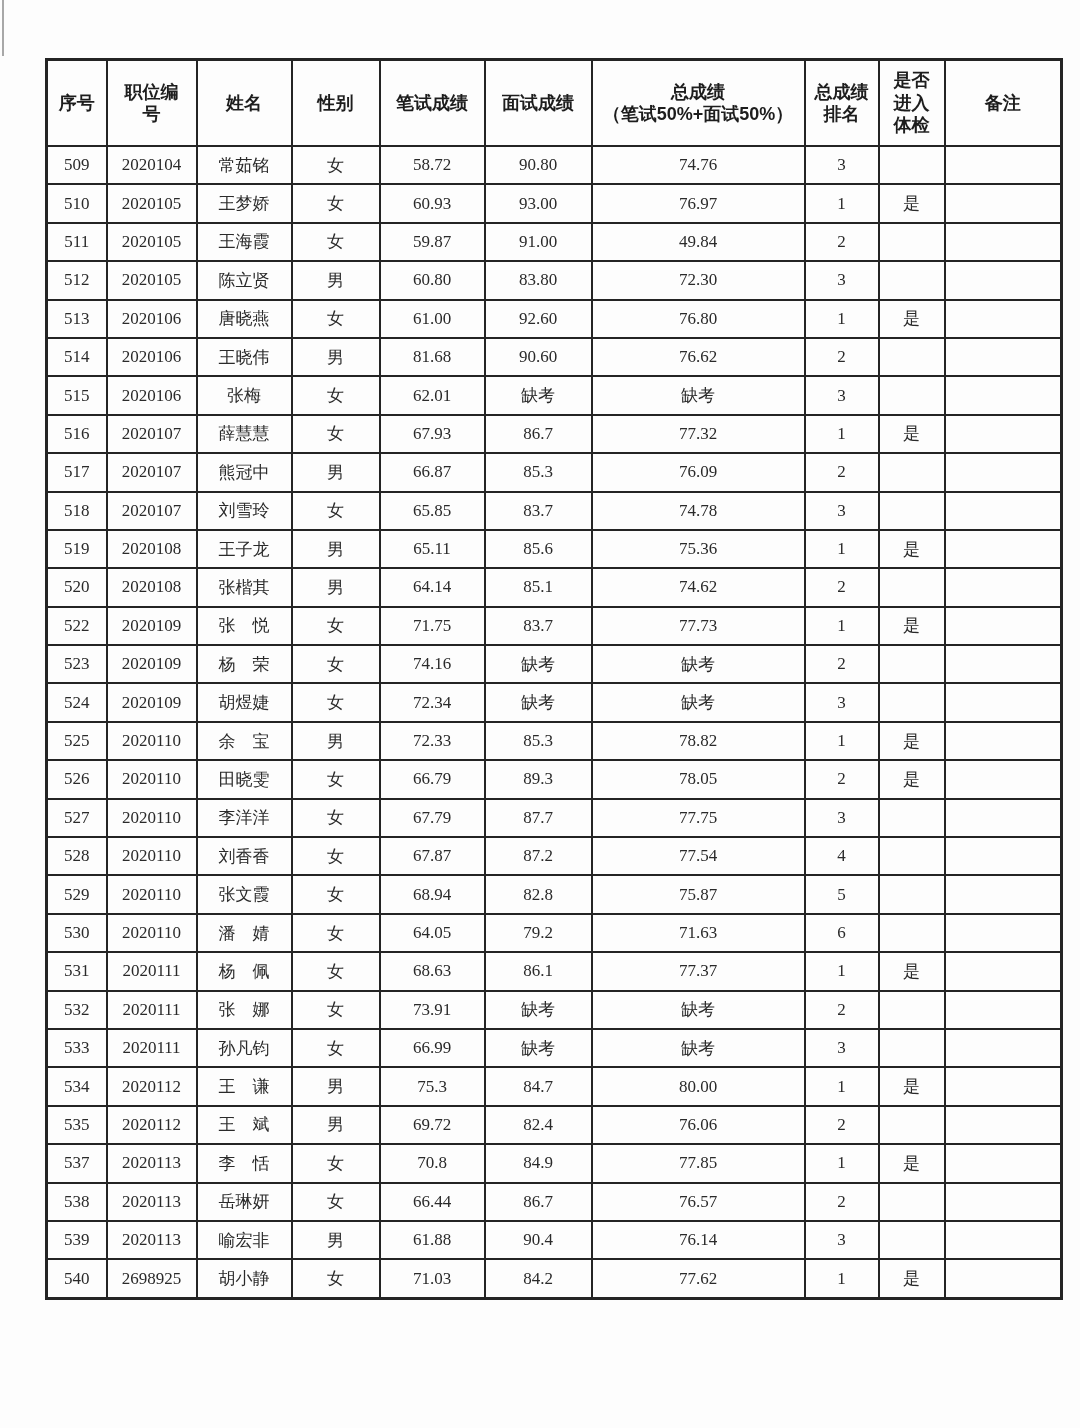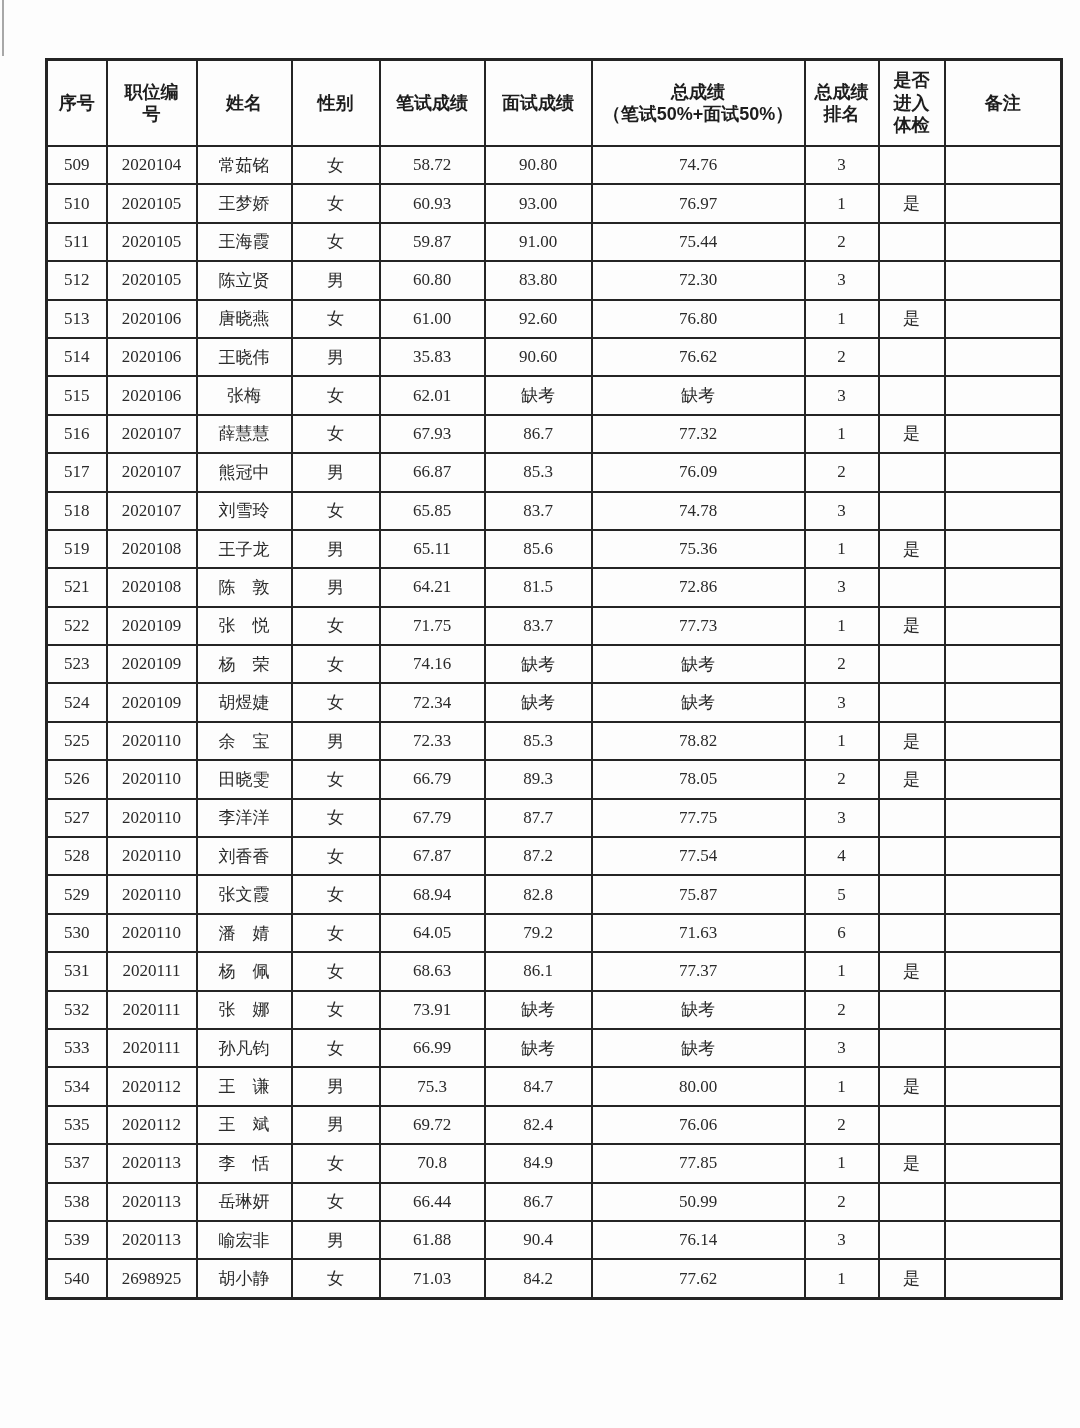--- a/index.html
+++ b/index.html
@@ -119,21 +119,21 @@
           <td>是</td>
           <td></td>
         </tr>
         <tr>
           <td>511</td>
           <td>2020105</td>
           <td>王海霞</td>
           <td>女</td>
           <td>59.87</td>
           <td>91.00</td>
-          <td>75.44</td>
+          <td>49.84</td>
           <td>2</td>
           <td></td>
           <td></td>
         </tr>
         <tr>
           <td>512</td>
           <td>2020105</td>
           <td>陈立贤</td>
           <td>男</td>
           <td>60.80</td>
@@ -153,21 +153,21 @@
           <td>76.80</td>
           <td>1</td>
           <td>是</td>
           <td></td>
         </tr>
         <tr>
           <td>514</td>
           <td>2020106</td>
           <td>王晓伟</td>
           <td>男</td>
-          <td>35.83</td>
+          <td>81.68</td>
           <td>90.60</td>
           <td>76.62</td>
           <td>2</td>
           <td></td>
           <td></td>
         </tr>
         <tr>
           <td>515</td>
           <td>2020106</td>
           <td>张梅</td>
@@ -221,28 +221,28 @@
           <td>王子龙</td>
           <td>男</td>
           <td>65.11</td>
           <td>85.6</td>
           <td>75.36</td>
           <td>1</td>
           <td>是</td>
           <td></td>
         </tr>
         <tr>
-          <td>521</td>
+          <td>520</td>
           <td>2020108</td>
-          <td>陈　敦</td>
-          <td>男</td>
-          <td>64.21</td>
-          <td>81.5</td>
-          <td>72.86</td>
-          <td>3</td>
+          <td>张楷其</td>
+          <td>男</td>
+          <td>64.14</td>
+          <td>85.1</td>
+          <td>74.62</td>
+          <td>2</td>
           <td></td>
           <td></td>
         </tr>
         <tr>
           <td>522</td>
           <td>2020109</td>
           <td>张　悦</td>
           <td>女</td>
           <td>71.75</td>
           <td>83.7</td>
@@ -419,21 +419,21 @@
           <td>是</td>
           <td></td>
         </tr>
         <tr>
           <td>538</td>
           <td>2020113</td>
           <td>岳琳妍</td>
           <td>女</td>
           <td>66.44</td>
           <td>86.7</td>
-          <td>50.99</td>
+          <td>76.57</td>
           <td>2</td>
           <td></td>
           <td></td>
         </tr>
         <tr>
           <td>539</td>
           <td>2020113</td>
           <td>喻宏非</td>
           <td>男</td>
           <td>61.88</td>

